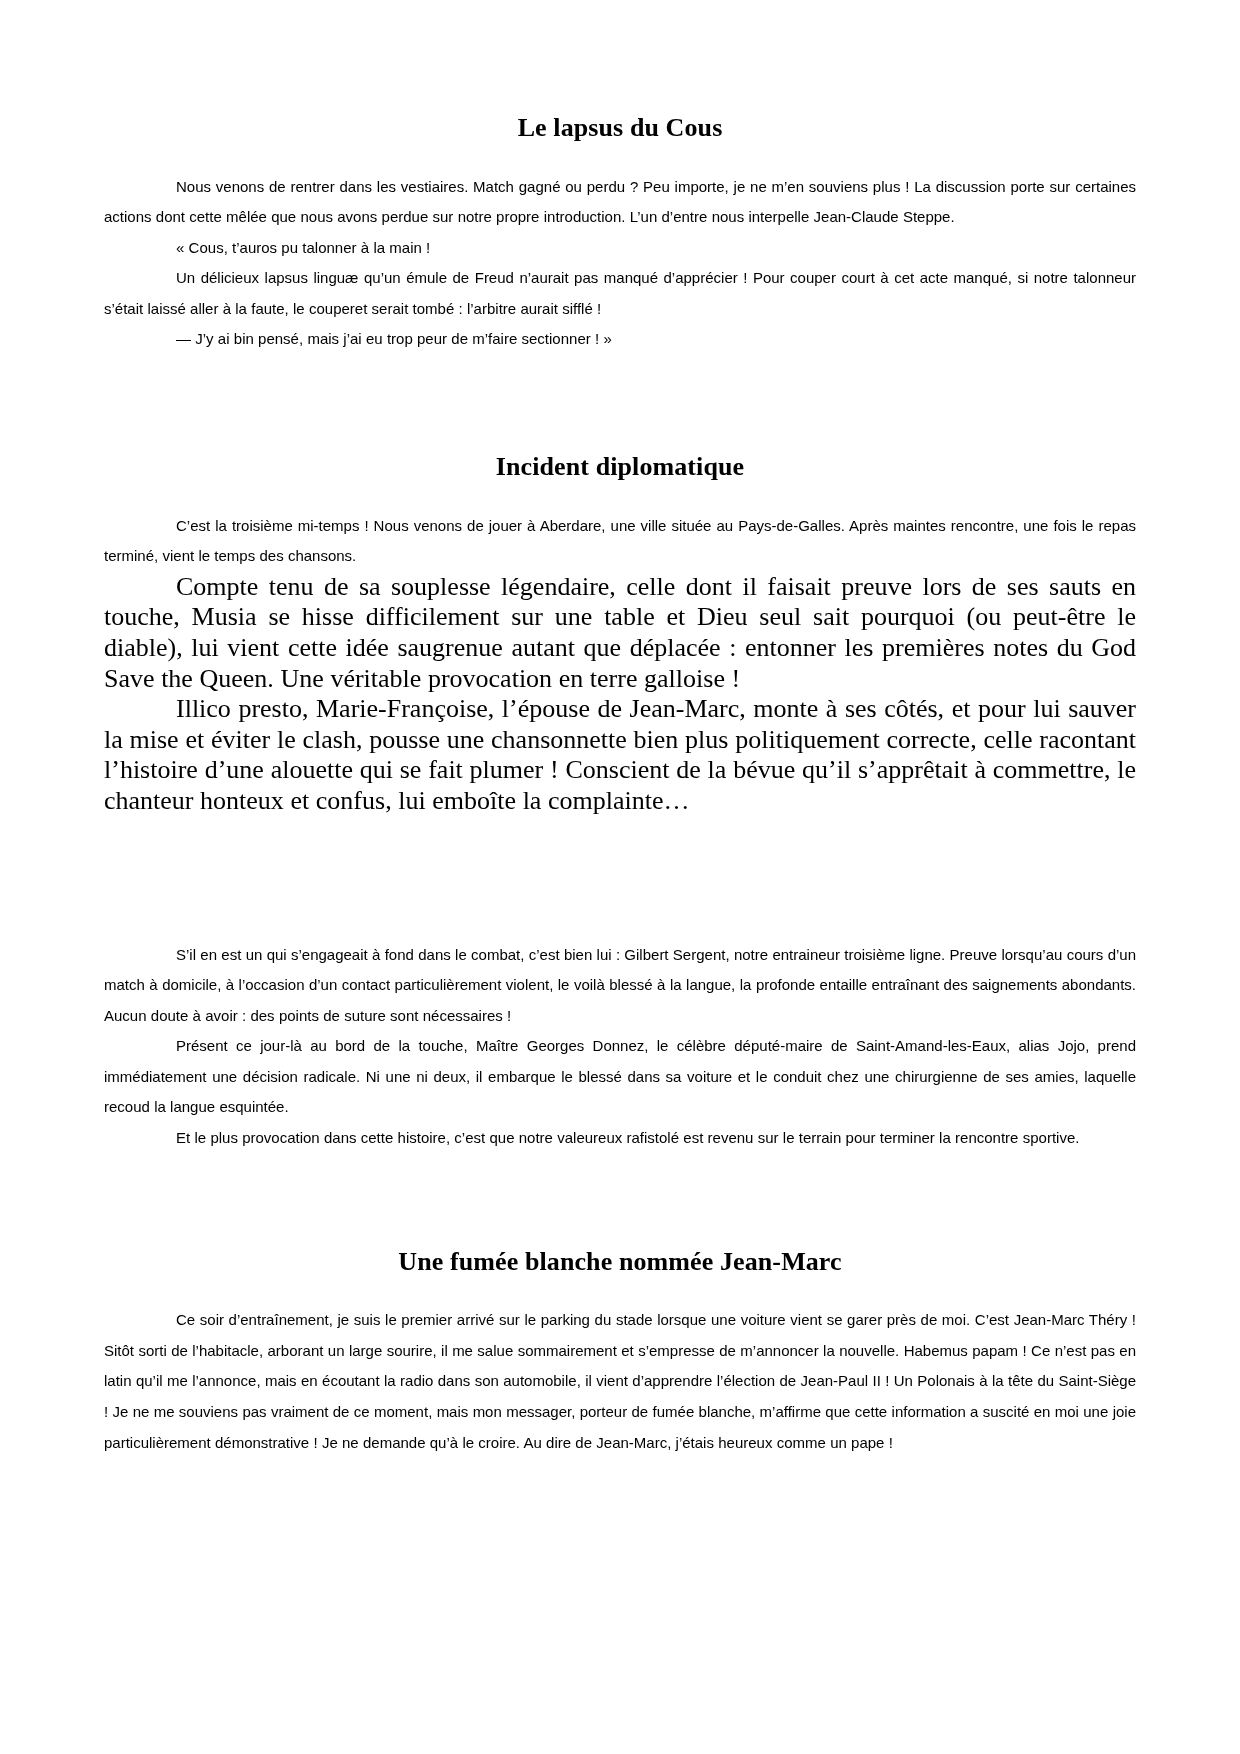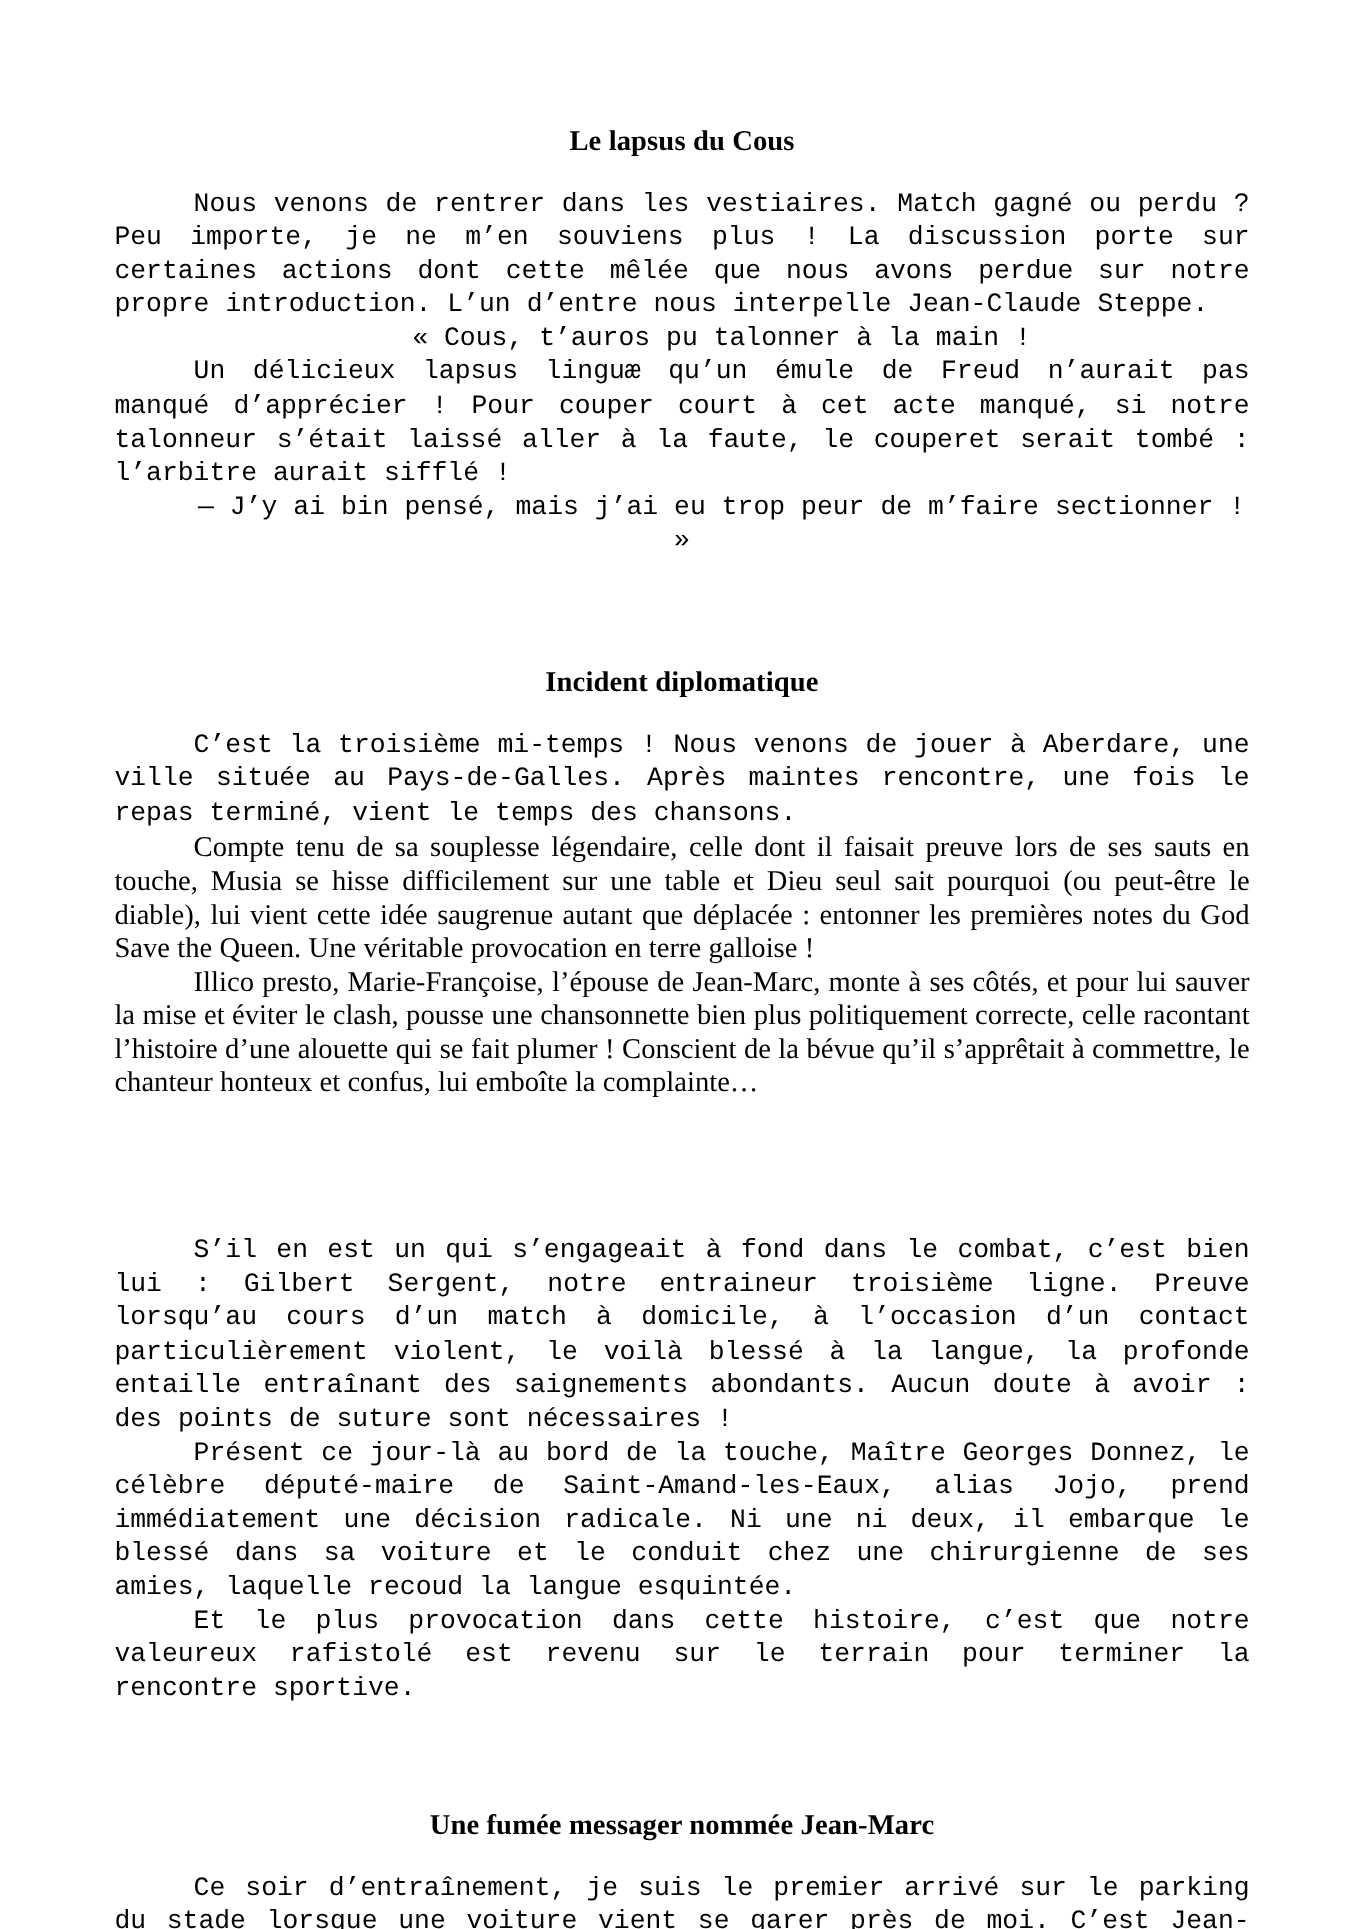--- a/index.html
+++ b/index.html
@@ -26,38 +26,38 @@
     font-family: "Liberation Serif", "DejaVu Serif", serif;
     font-weight: bold;
     font-size: 26px;
     line-height: 1.25;
     text-align: center;
     margin: 0;
     padding: 0;
     letter-spacing: 0.1px;
   }
   .para {
-    font-family: Liberation Mono, monospace;
-    font-size: 24px;
+    font-family: Liberation Sans, sans-serif;
+    font-size: 15px;
     line-height: 30.6px;
     text-align: justify;
     text-indent: 72px;
     margin: 0;
     padding: 0;
     -webkit-hyphens: none;
     hyphens: none;
     word-spacing: 0.1px;
   }
   .para.sans {
     font-family: Liberation Serif, serif;
     font-size: 26px;
     line-height: 30.6px;
   }
   .para.nojustify {
-    text-align: center;
+    text-align: left;
   }
   .sec-1-title { margin-top: 10px; }
   .after-title { height: 27px; }
   .before-title { height: 96px; }
   .before-title-sm { height: 92px; }
 </style>
 </head>
 <body>
 
 <div class="page">
@@ -77,18 +77,18 @@
     <p class="para sans">Compte tenu de sa souplesse légendaire, celle dont il faisait preuve lors de ses sauts en touche, Musia se hisse difficilement sur une table et Dieu seul sait pourquoi (ou peut-être le diable), lui vient cette idée saugrenue autant que déplacée : entonner les premières notes du God Save the Queen. Une véritable provocation en terre galloise !</p>
     <p class="para sans">Illico presto, Marie-Françoise, l’épouse de Jean-Marc, monte à ses côtés, et pour lui sauver la mise et éviter le clash, pousse une chansonnette bien plus politiquement correcte, celle racontant l’histoire d’une alouette qui se fait plumer ! Conscient de la bévue qu’il s’apprêtait à commettre, le chanteur honteux et confus, lui emboîte la complainte…</p>
 
     <div class="before-title"></div>
     <div class="after-title"></div>
     <p class="para">S’il en est un qui s’engageait à fond dans le combat, c’est bien lui : Gilbert Sergent, notre entraineur troisième ligne. Preuve lorsqu’au cours d’un match à domicile, à l’occasion d’un contact particulièrement violent, le voilà blessé à la langue, la profonde entaille entraînant des saignements abondants. Aucun doute à avoir : des points de suture sont nécessaires !</p>
     <p class="para">Présent ce jour-là au bord de la touche, Maître Georges Donnez, le célèbre député-maire de Saint-Amand-les-Eaux, alias Jojo, prend immédiatement une décision radicale. Ni une ni deux, il embarque le blessé dans sa voiture et le conduit chez une chirurgienne de ses amies, laquelle recoud la langue esquintée.</p>
     <p class="para">Et le plus provocation dans cette histoire, c’est que notre valeureux rafistolé est revenu sur le terrain pour terminer la rencontre sportive.</p>
 
     <div class="before-title-sm"></div>
-    <h2 class="section-title">Une fumée messager nommée Jean-Marc</h2>
+    <h2 class="section-title">Une fumée blanche nommée Jean-Marc</h2>
     <div class="after-title"></div>
     <p class="para">Ce soir d’entraînement, je suis le premier arrivé sur le parking du stade lorsque une voiture vient se garer près de moi. C’est Jean-Marc Théry ! Sitôt sorti de l’habitacle, arborant un large sourire, il me salue sommairement et s’empresse de m’annoncer la nouvelle. Habemus papam ! Ce n’est pas en latin qu’il me l’annonce, mais en écoutant la radio dans son automobile, il vient d’apprendre l’élection de Jean-Paul II ! Un Polonais à la tête du Saint-Siège ! Je ne me souviens pas vraiment de ce moment, mais mon messager, porteur de fumée blanche, m’affirme que cette information a suscité en moi une joie particulièrement démonstrative ! Je ne demande qu’à le croire. Au dire de Jean-Marc, j’étais heureux comme un pape !</p>
 
   </div>
 </div>
 
 </body></html>

